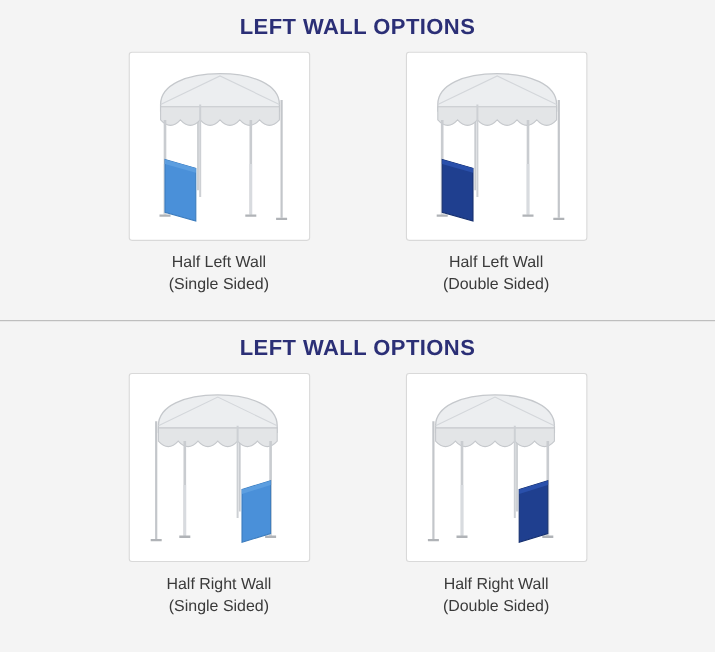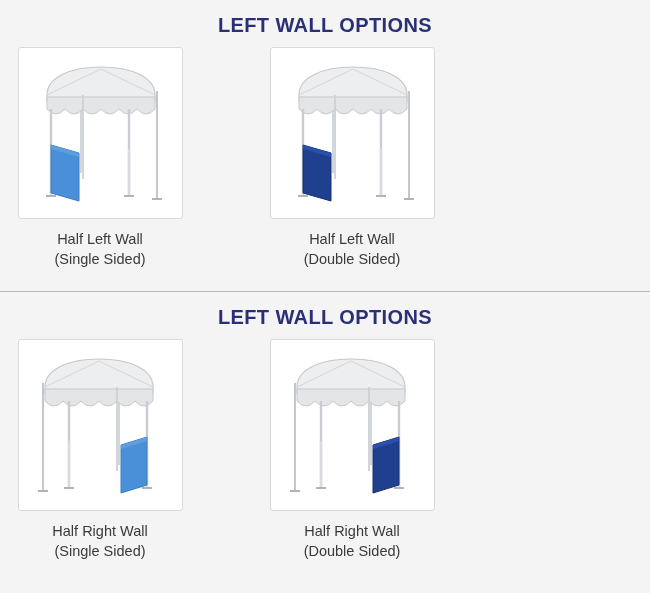--- a/index.html
+++ b/index.html
@@ -35,21 +35,21 @@
     padding-top: 14px;
     padding-bottom: 10px;
   }
   .divider {
     width: 650px;
     height: 0;
     border-top: 1px solid #b9b9b9;
   }
   .options-row {
     display: flex;
-    justify-content: flex-start;
+    justify-content: center;
     gap: 52px;
   }
   .option {
     width: 200px;
     display: flex;
     flex-direction: column;
     align-items: center;
   }
   .card {
     width: 165px;

